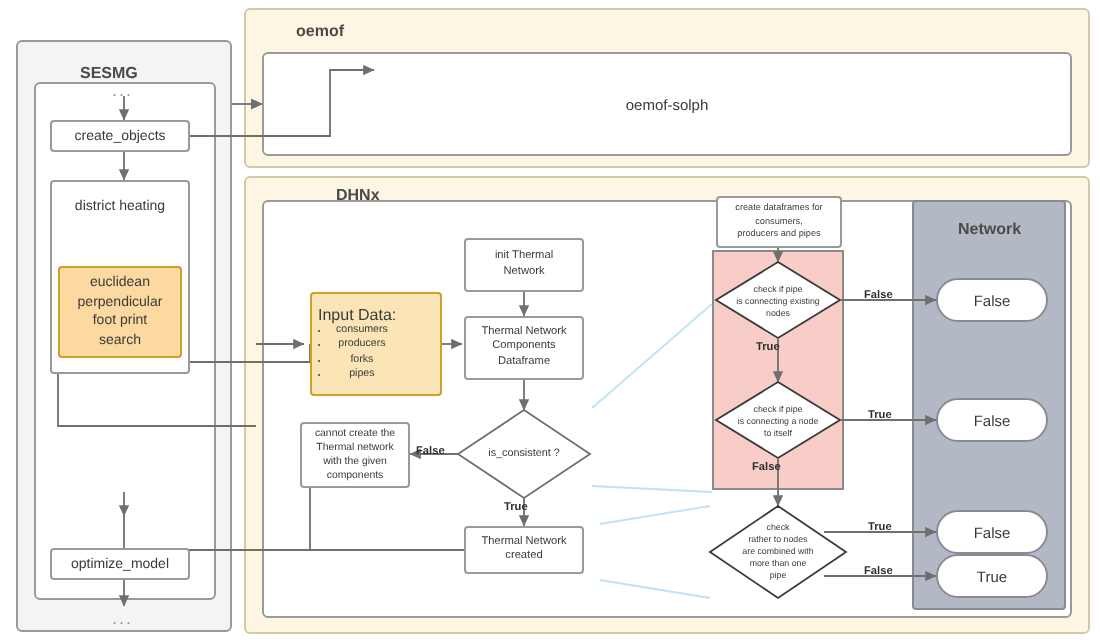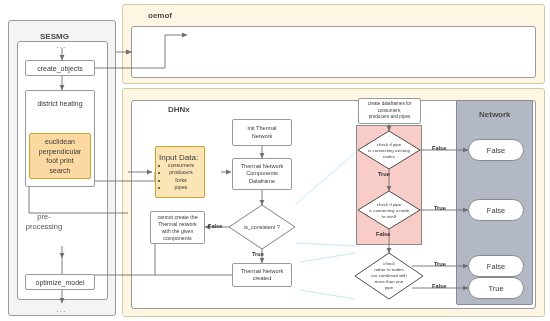--- a/index.html
+++ b/index.html
@@ -29,21 +29,21 @@
   #dhnx-inner{left:131px;top:100px;width:405px;height:209px;background:#ffffff;
               border:1px solid #9a9a9a;border-radius:3px;}
   #pink-panel{left:356px;top:125px;width:66px;height:120px;background:#f8cdc8;
               border:1px solid #8a8a8a;}
   #output-panel{left:456px;top:100px;width:77px;height:205px;background:#b3b9c4;
                 border:1px solid #8a8a96;border-radius:2px;}
 
   
   .ellipsis{position:absolute;color:#9a9a9a;font-size:9px;letter-spacing:1px;}
 
-  #input-data{left:155px;top:146px;width:50px;height:52px;background:#fbe5b6;
+  #input-data{left:155px;top:146px;width:66px;height:52px;background:#fbe5b6;
               border:1.4px solid #c9a227;border-radius:2px;
               flex-direction:column;align-items:flex-start;justify-content:center;
               padding:2px 3px;}
   #input-data .idtitle{font-size:8px;color:#3a3a3a;line-height:9px;}
   #input-data ul{margin:0;padding-left:9px;list-style:disc;}
   #input-data li{font-size:5.3px;color:#3a3a3a;line-height:7.4px;}
 
   #euclid{left:29px;top:133px;width:62px;height:46px;background:#fbd9a0;
           border:1.3px solid #c9a227;border-radius:2px;}
 
@@ -60,24 +60,25 @@
 
 <div id="canvas">
 
   <div class="panel" id="sesmg-panel"></div>
   <div class="panel" id="sesmg-inner"></div>
   <div class="panel-label" style="left:40px;top:32px;font-size:8px;">SESMG</div>
 
   <div class="panel" id="oemof-panel"></div>
   <div class="panel" id="oemof-inner"></div>
   <div class="panel-label" style="left:148px;top:11px;font-size:8px;">oemof</div>
+  <div class="box" style="left:131px;top:26px;width:405px;height:52px;font-size:7.5px;">oemof-solph</div>
 
   <div class="panel" id="dhnx-panel"></div>
   <div class="panel" id="dhnx-inner"></div>
-  <div class="panel-label" style="left:168px;top:105px;font-size:8px;">DHNx</div>
+  <div class="panel-label" style="left:168px;top:93px;font-size:8px;">DHNx</div>
 
   <div class="panel" id="pink-panel"></div>
   <div class="panel" id="output-panel"></div>
   <div class="panel-label" style="left:479px;top:110px;font-size:8px;">Network</div>
 
   <svg class="lines" viewBox="0 0 550 321">
     <defs>
       <marker id="ar" markerWidth="7" markerHeight="7" refX="5.4" refY="2.6" orient="auto" markerUnits="userSpaceOnUse">
         <path d="M0,0 L5.6,2.6 L0,5.2 z" fill="#6f6f6f"></path>
       </marker>
@@ -154,25 +155,20 @@
 
   <div class="box" id="euclid">
     <div style="display:flex;flex-direction:column;line-height:9.5px;font-size:7px;">
       <span>euclidean</span>
       <span>perpendicular</span>
       <span>foot print</span>
       <span>search</span>
     </div>
   </div>
 
-  <div class="box" style="left:20px;top:210px;width:48px;height:24px;font-size:7.5px;
-              flex-direction:column;line-height:10px;color:#555;">
-    <span>pre-</span>
-    <span>processing</span>
-  </div>
 
   <div class="box rect" style="left:25px;top:274px;width:70px;height:16px;font-size:7px;">optimize_model</div>
 
   <div class="ellipsis" style="left:56px;top:304px;">...</div>
 
   <div class="box" id="input-data">
     <span class="idtitle">Input Data:</span>
     <ul>
       <li>consumers</li>
       <li>producers</li>

